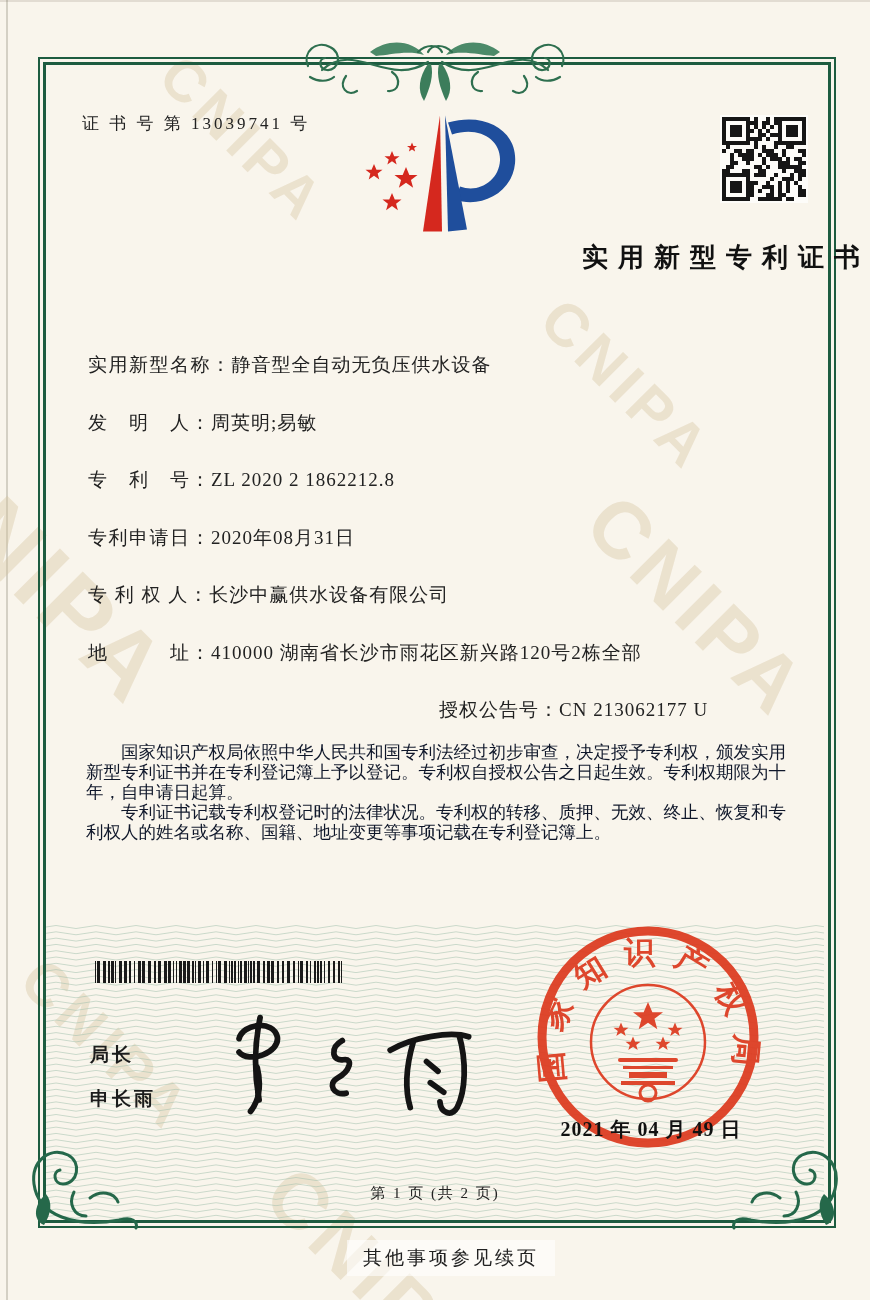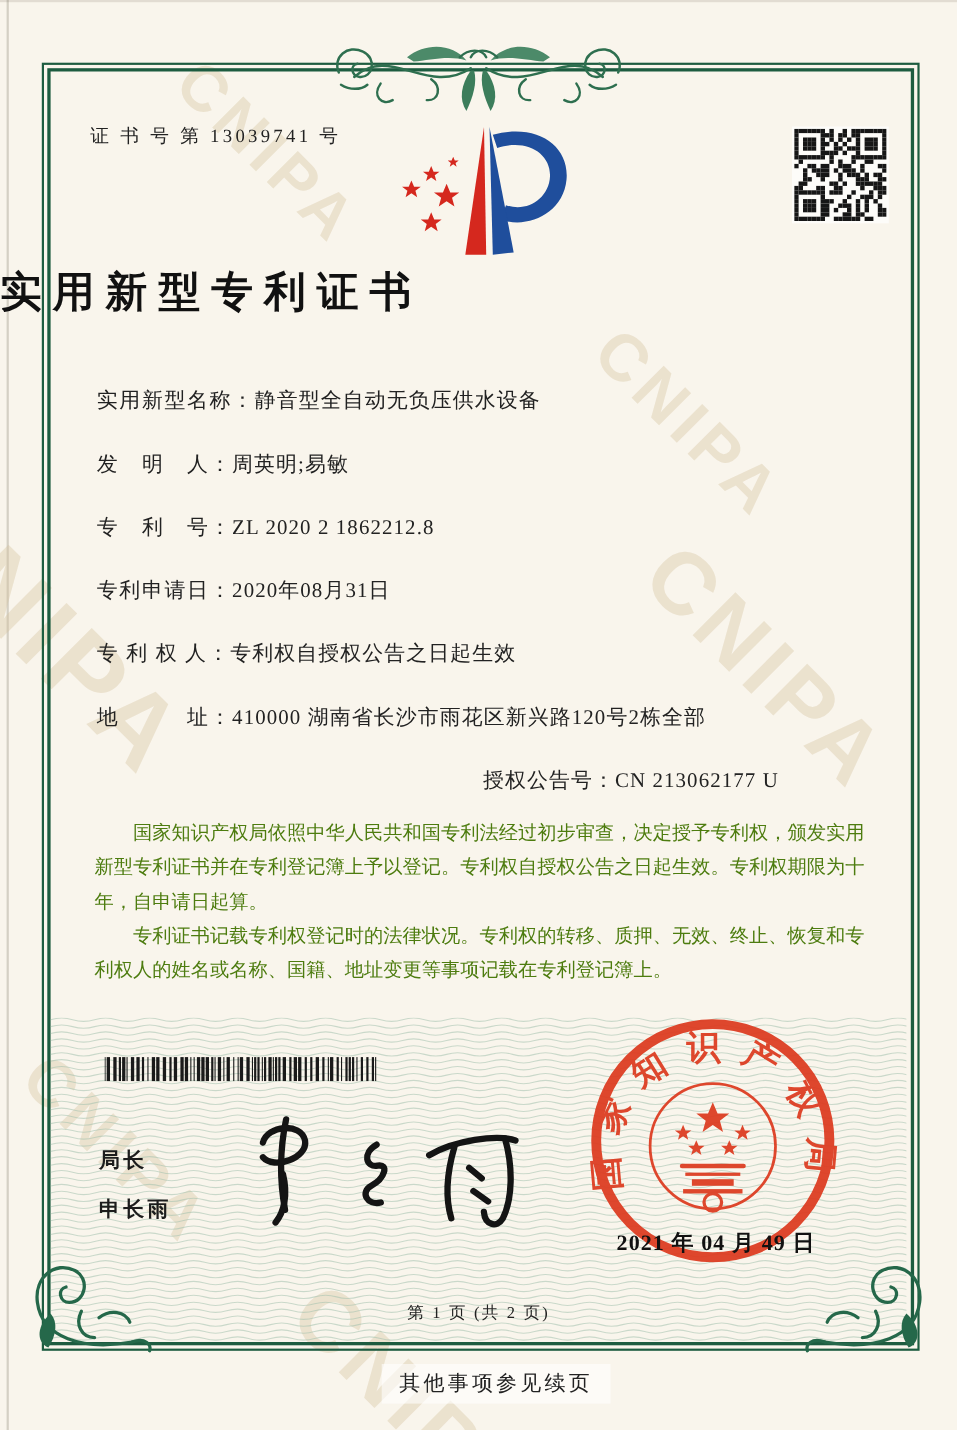--- a/index.html
+++ b/index.html
@@ -18,31 +18,31 @@
 
   .waves{position:absolute;left:46px;top:925px;width:778px;height:296px;z-index:2;}
 
   .ornament{position:absolute;z-index:4;}
 
   .cert-number{position:absolute;left:82px;top:112px;font-size:17px;letter-spacing:3px;z-index:5;}
 
   .logo{position:absolute;left:348px;top:110px;width:190px;height:126px;z-index:5;}
   .qr{position:absolute;left:720px;top:115px;width:84px;height:84px;background:#fdfcf9;padding:2px;z-index:5;}
 
-  .title{position:absolute;left:0;right:0;top:240px;text-align:left;font-size:38px;font-weight:bold;
+  .title{position:absolute;left:0;right:0;top:240px;text-align:right;font-size:26px;font-weight:bold;
          letter-spacing:10px;color:#111;z-index:5;}
 
   .fields{position:absolute;left:88px;top:352px;width:700px;z-index:5;}
   .field-row{height:57.5px;font-size:19px;line-height:26px;letter-spacing:1px;}
   .field-row .lbl{letter-spacing:1.5px;}
   .grant-row{position:relative;height:40px;font-size:19px;line-height:26px;letter-spacing:1px;}
   .grant-no{position:absolute;left:351px;top:0;white-space:nowrap;}
 
-  .paras{position:absolute;left:86px;top:742px;width:700px;font-size:17.5px;line-height:31px;
-         text-align:justify;color:#4d7c0f;z-index:5;}
+  .paras{position:absolute;left:86px;top:742px;width:700px;font-size:17.5px;line-height:20px;
+         text-align:justify;color:#0f172a;z-index:5;}
   .paras p{margin:0;text-indent:2em;}
 
   .barcode{position:absolute;left:95px;top:961px;width:247px;height:22px;z-index:5;}
 
   .officer{position:absolute;left:90px;top:1042px;z-index:6;
            font-family:"Liberation Sans","DejaVu Sans",sans-serif;font-weight:bold;font-size:19px;letter-spacing:3px;color:#1c1c1c;}
   .officer div{margin-bottom:18px;font-family:Liberation Mono, monospace;}
 
   .signature{position:absolute;left:225px;top:1010px;width:250px;height:110px;z-index:6;}
 
@@ -423,21 +423,21 @@
     <div class="field-row">
       <span class="lbl">发　明　人：</span><span>周英明;易敏</span>
     </div>
     <div class="field-row">
       <span class="lbl">专　利　号：</span><span>ZL 2020 2 1862212.8</span>
     </div>
     <div class="field-row">
       <span class="lbl">专利申请日：</span><span>2020年08月31日</span>
     </div>
     <div class="field-row">
-      <span class="lbl">专 利 权 人：</span><span>专利权自授权公告之日起生效</span>
+      <span class="lbl">专 利 权 人：</span><span>长沙中赢供水设备有限公司</span>
     </div>
     <div class="field-row">
       <span class="lbl">地　　　址：</span><span>410000 湖南省长沙市雨花区新兴路120号2栋全部</span>
     </div>
     <div class="grant-row">
       <span class="grant-no"><span class="lbl">授权公告号：</span><span>CN 213062177 U</span></span>
     </div>
   </div>
 
   <div class="paras">

